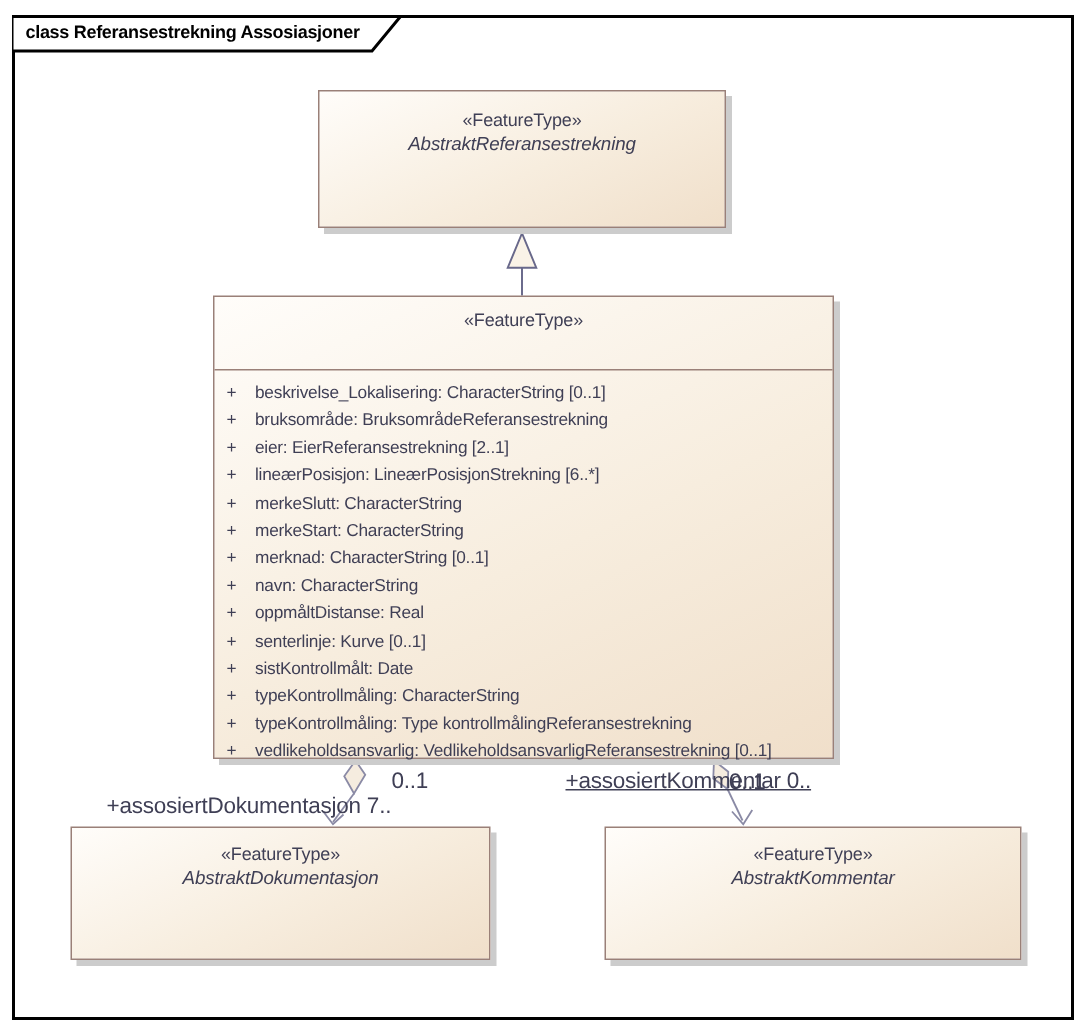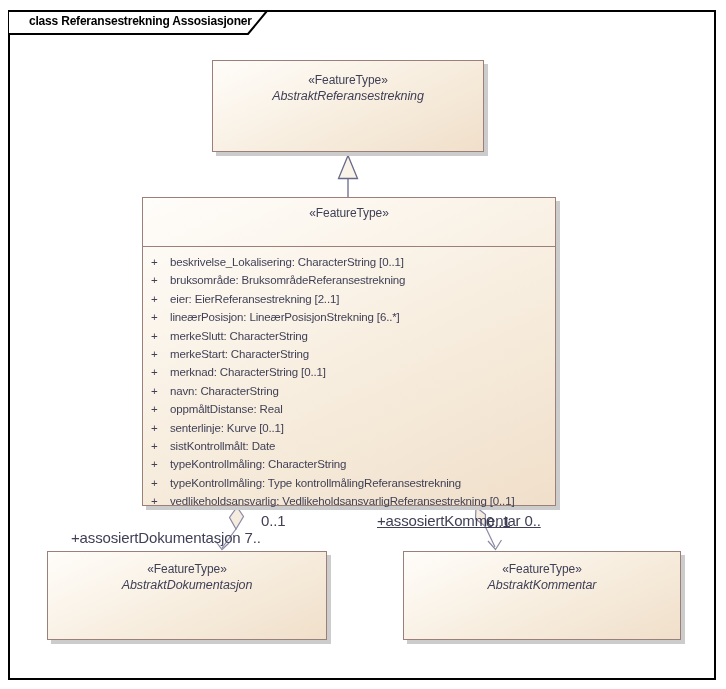--- a/index.html
+++ b/index.html
@@ -16,21 +16,20 @@
   .frame{
     position:absolute;left:8px;top:10px;width:708px;height:670px;
     border:2px solid #000000;box-sizing:border-box;background:#ffffff;
   }
 
   .tab-svg{position:absolute;left:8px;top:10px;z-index:4;}
   .tab-label{
     position:absolute;left:17px;top:14px;z-index:5;
     font-size:12px;font-weight:bold;color:#000000;letter-spacing:-0.2px;
     white-space:nowrap;
-    margin-left:12px;
   }
 
   .uml-box{
     position:absolute;box-sizing:border-box;
     border:1px solid var(--box-border);
     background:linear-gradient(155deg,#fffdfa 0%,#f7edde 55%,#f0dfca 100%);
     box-shadow:4px 4px 0 0 var(--shadow);
     z-index:3;
   }
   .uml-header{text-align:center;}

